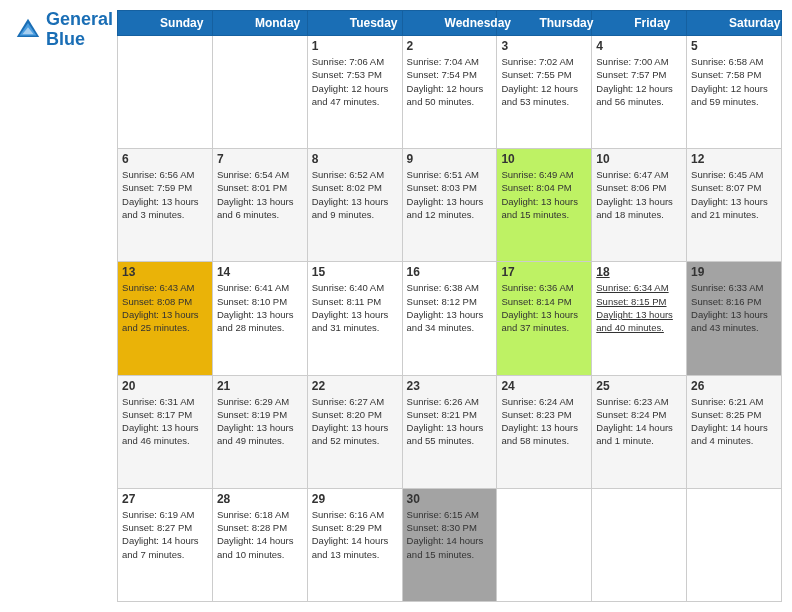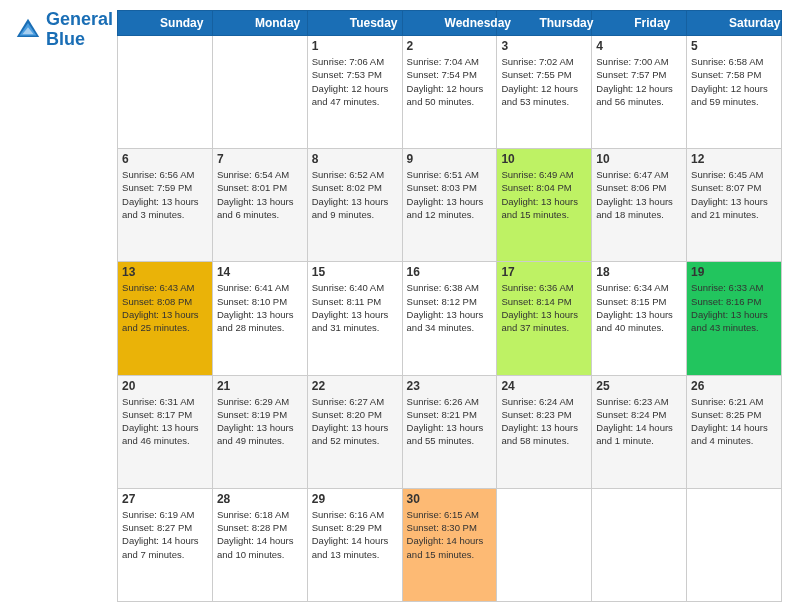--- a/index.html
+++ b/index.html
@@ -205,25 +205,25 @@
             <div class="day-detail">Sunrise: 6:40 AM<br>Sunset: 8:11 PM<br>Daylight: 13 hours and 31 minutes.</div>
           </td>
           <td style="background-color: rgb(255, 255, 255);">
             <div class="day-num">16</div>
             <div class="day-detail">Sunrise: 6:38 AM<br>Sunset: 8:12 PM<br>Daylight: 13 hours and 34 minutes.</div>
           </td>
           <td style="background-color: #bef264;">
             <div class="day-num">17</div>
             <div class="day-detail">Sunrise: 6:36 AM<br>Sunset: 8:14 PM<br>Daylight: 13 hours and 37 minutes.</div>
           </td>
-          <td style="background-color: rgb(255, 255, 255);">
+          <td style="background-color: rgb(255, 255, 255); text-decoration: underline;">
             <div class="day-num">18</div>
             <div class="day-detail">Sunrise: 6:34 AM<br>Sunset: 8:15 PM<br>Daylight: 13 hours and 40 minutes.</div>
           </td>
-          <td style="background-color: #22c55e;">
+          <td style="background-color: #a3a3a3;">
             <div class="day-num">19</div>
             <div class="day-detail">Sunrise: 6:33 AM<br>Sunset: 8:16 PM<br>Daylight: 13 hours and 43 minutes.</div>
           </td>
         </tr>
         <tr>
           <td style="background-color: rgb(245, 245, 245);">
             <div class="day-num">20</div>
             <div class="day-detail">Sunrise: 6:31 AM<br>Sunset: 8:17 PM<br>Daylight: 13 hours and 46 minutes.</div>
           </td>
           <td style="background-color: rgb(245, 245, 245);">
@@ -257,21 +257,21 @@
             <div class="day-detail">Sunrise: 6:19 AM<br>Sunset: 8:27 PM<br>Daylight: 14 hours and 7 minutes.</div>
           </td>
           <td style="background-color: rgb(255, 255, 255);">
             <div class="day-num">28</div>
             <div class="day-detail">Sunrise: 6:18 AM<br>Sunset: 8:28 PM<br>Daylight: 14 hours and 10 minutes.</div>
           </td>
           <td style="background-color: rgb(255, 255, 255);">
             <div class="day-num">29</div>
             <div class="day-detail">Sunrise: 6:16 AM<br>Sunset: 8:29 PM<br>Daylight: 14 hours and 13 minutes.</div>
           </td>
-          <td style="background-color: #fdba74;">
+          <td style="background-color: #a3a3a3;">
             <div class="day-num">30</div>
             <div class="day-detail">Sunrise: 6:15 AM<br>Sunset: 8:30 PM<br>Daylight: 14 hours and 15 minutes.</div>
           </td>
           <td class="empty-cell" style="background-color: rgb(255, 255, 255);"></td>
           <td class="empty-cell" style="background-color: rgb(255, 255, 255);"></td>
           <td class="empty-cell" style="background-color: rgb(255, 255, 255);"></td>
         </tr>
       </tbody>
   </table>
 </div>

